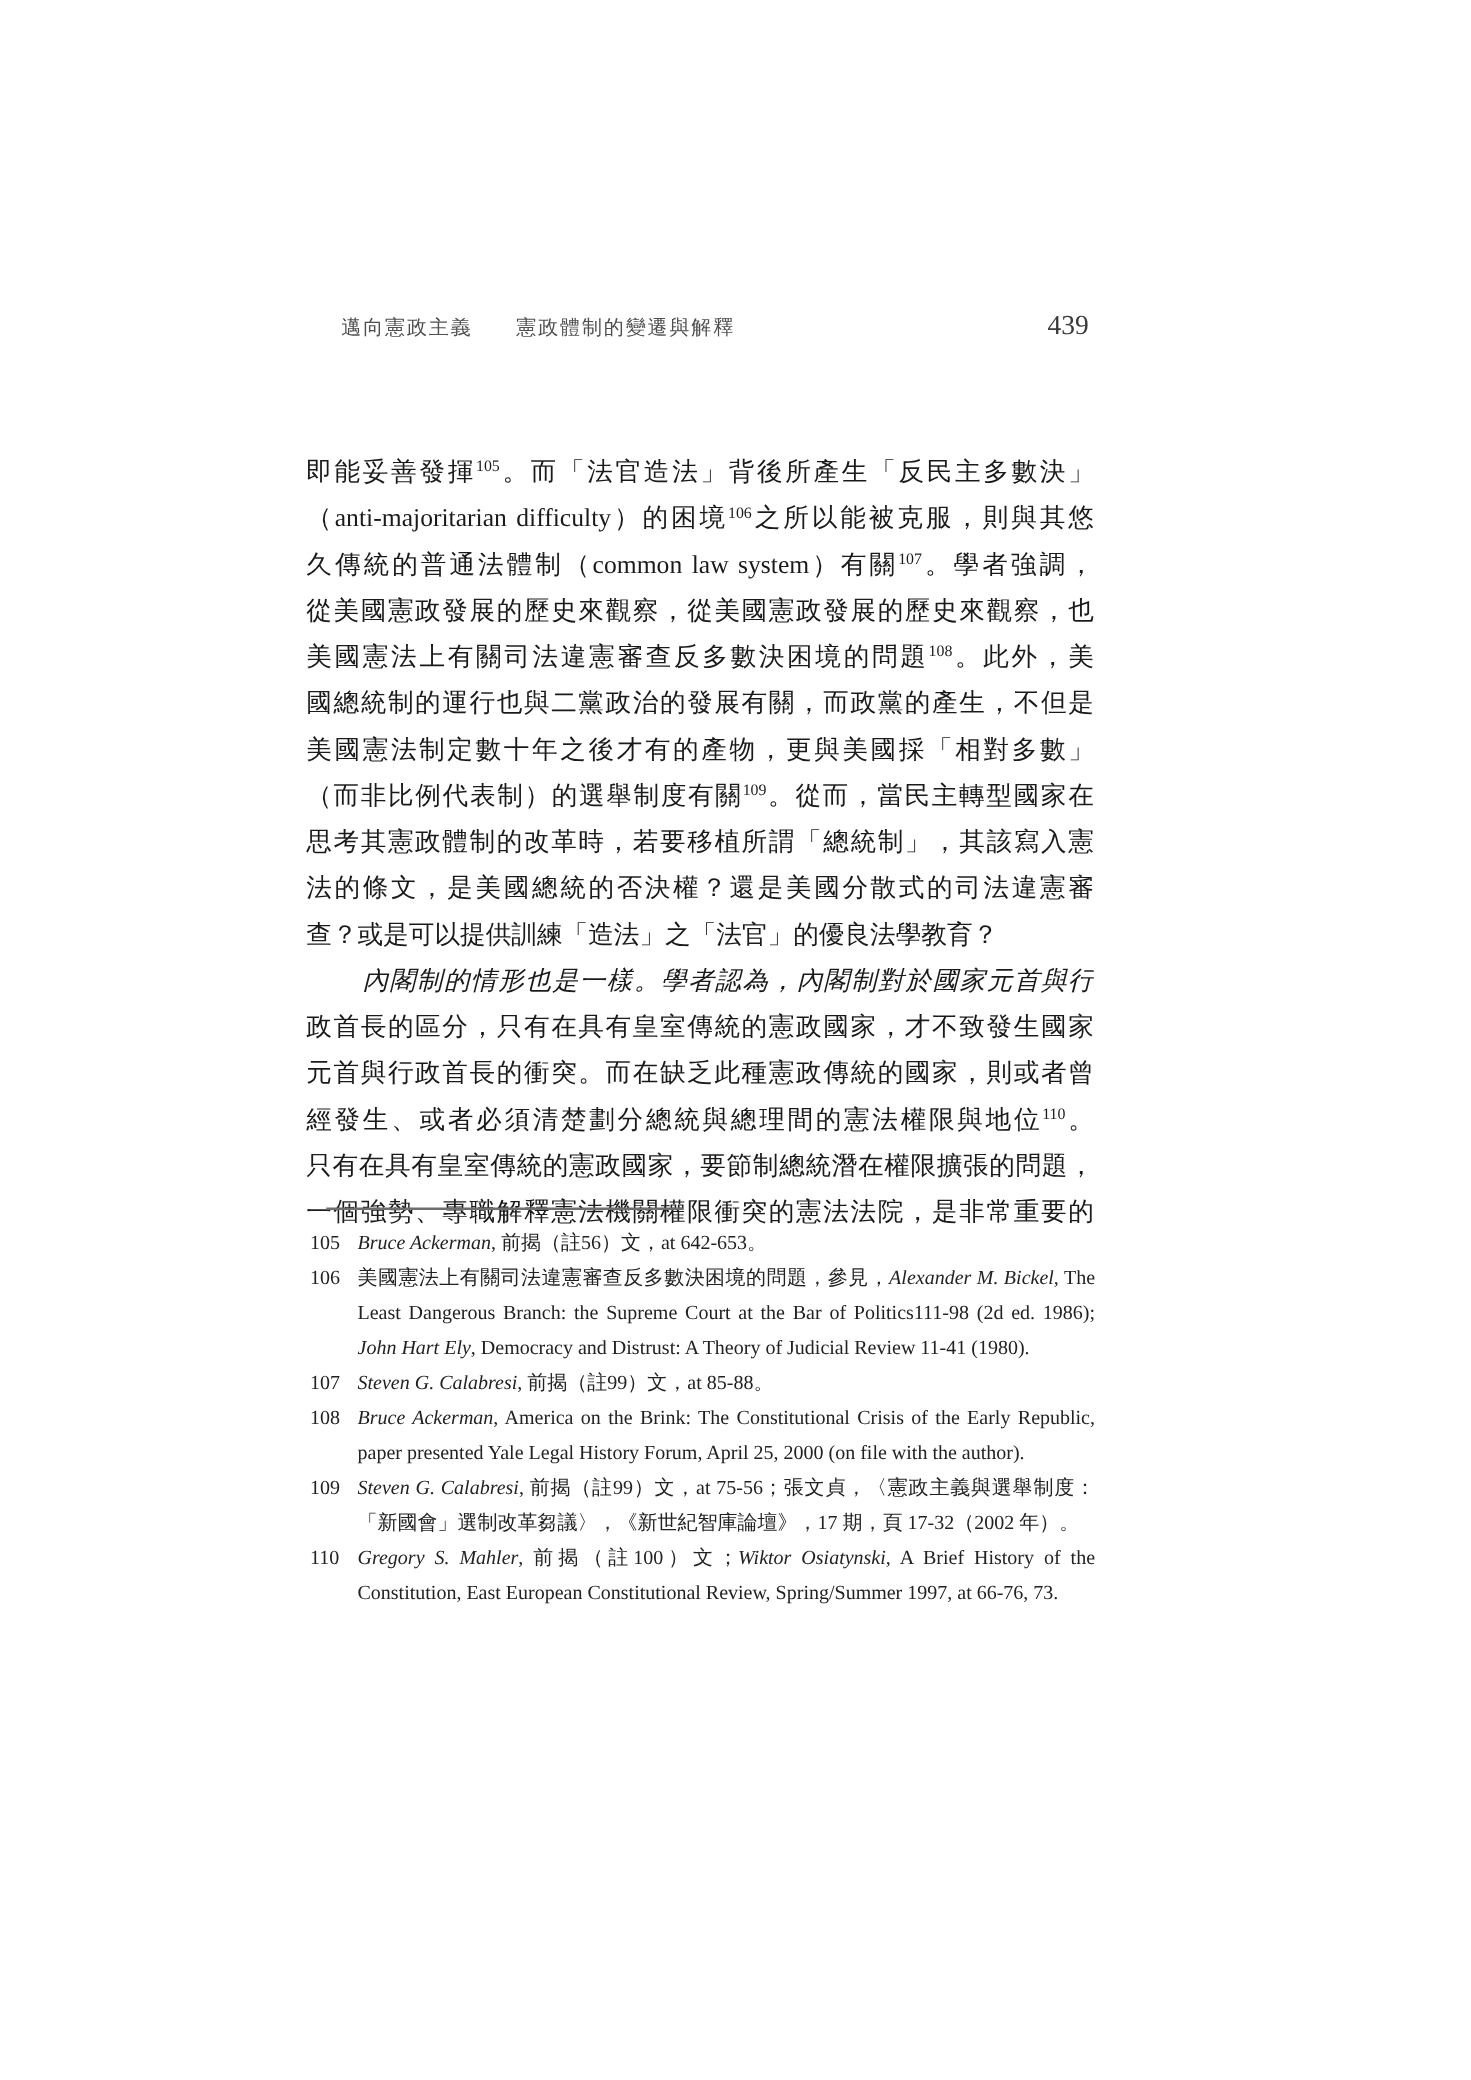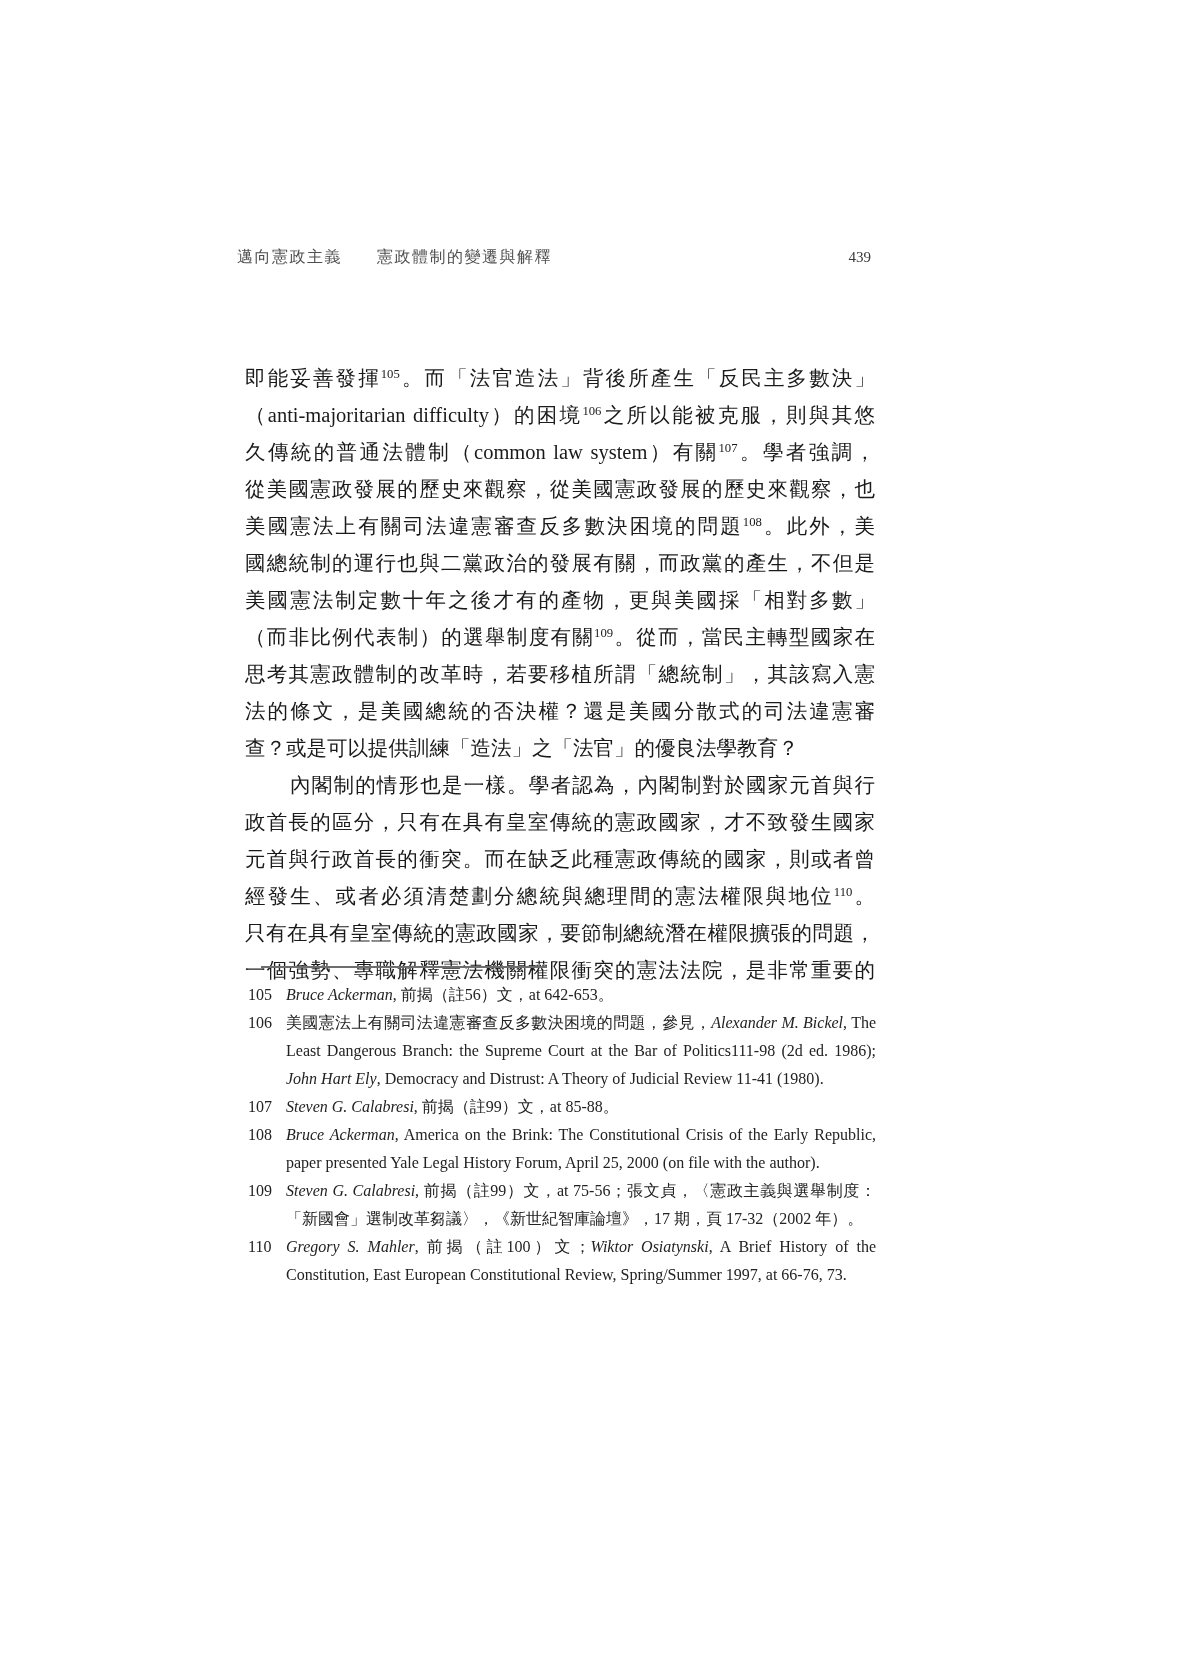--- a/index.html
+++ b/index.html
@@ -10,36 +10,36 @@
     position: relative;
     font-family: "Liberation Serif", "DejaVu Serif", serif;
     color: #1c1c1c;
     overflow: hidden;
   }
   .page-header {
     position: absolute;
     top: 247px; left: 237px; width: 634px;
     display: flex; justify-content: space-between; align-items: baseline;
   }
-  .running-title { font-size: 16px; color: #4f4f4f; letter-spacing: 1.5px; }
-  .page-number  { font-size: 15px; color: #3a3a3a; }
+  .running-title { font-size: 16px; color: #4f4f4f; letter-spacing: 1.5px; margin-left: 36px; }
+  .page-number  { font-size: 22px; color: #3a3a3a; }
 
   .body-text { position: absolute; top: 322px; left: 245px; width: 630px; margin-top: 38px; }
   .text-line {
     font-size: 20.5px;
     line-height: 37px;
     white-space: nowrap;
     overflow: hidden;
     text-align: justify;
     text-align-last: justify;
     text-justify: inter-character;
     color: #1a1a1a;
   }
   .text-line.lastline { text-align-last: left; }
-  .text-line.indent { text-indent: 45px; }
+  .text-line.indent { text-indent: 45px; font-style: italic; }
   sup { font-size: 0.62em; vertical-align: 0.55em; line-height: 0; }
 
   .footnote-separator {
     position: absolute; top: 966px; left: 261px;
     width: 286px; height: 2px; background: #6e6e6e;
   }
   .footnotes { position: absolute; top: 981px; left: 248px; width: 628px; }
   .footnote { display: flex; font-size: 16px; line-height: 28px; color: #222222; }
   .fn-num  { flex: 0 0 38px; }
   .fn-text { flex: 1; text-align: justify; text-align-last: left; }

